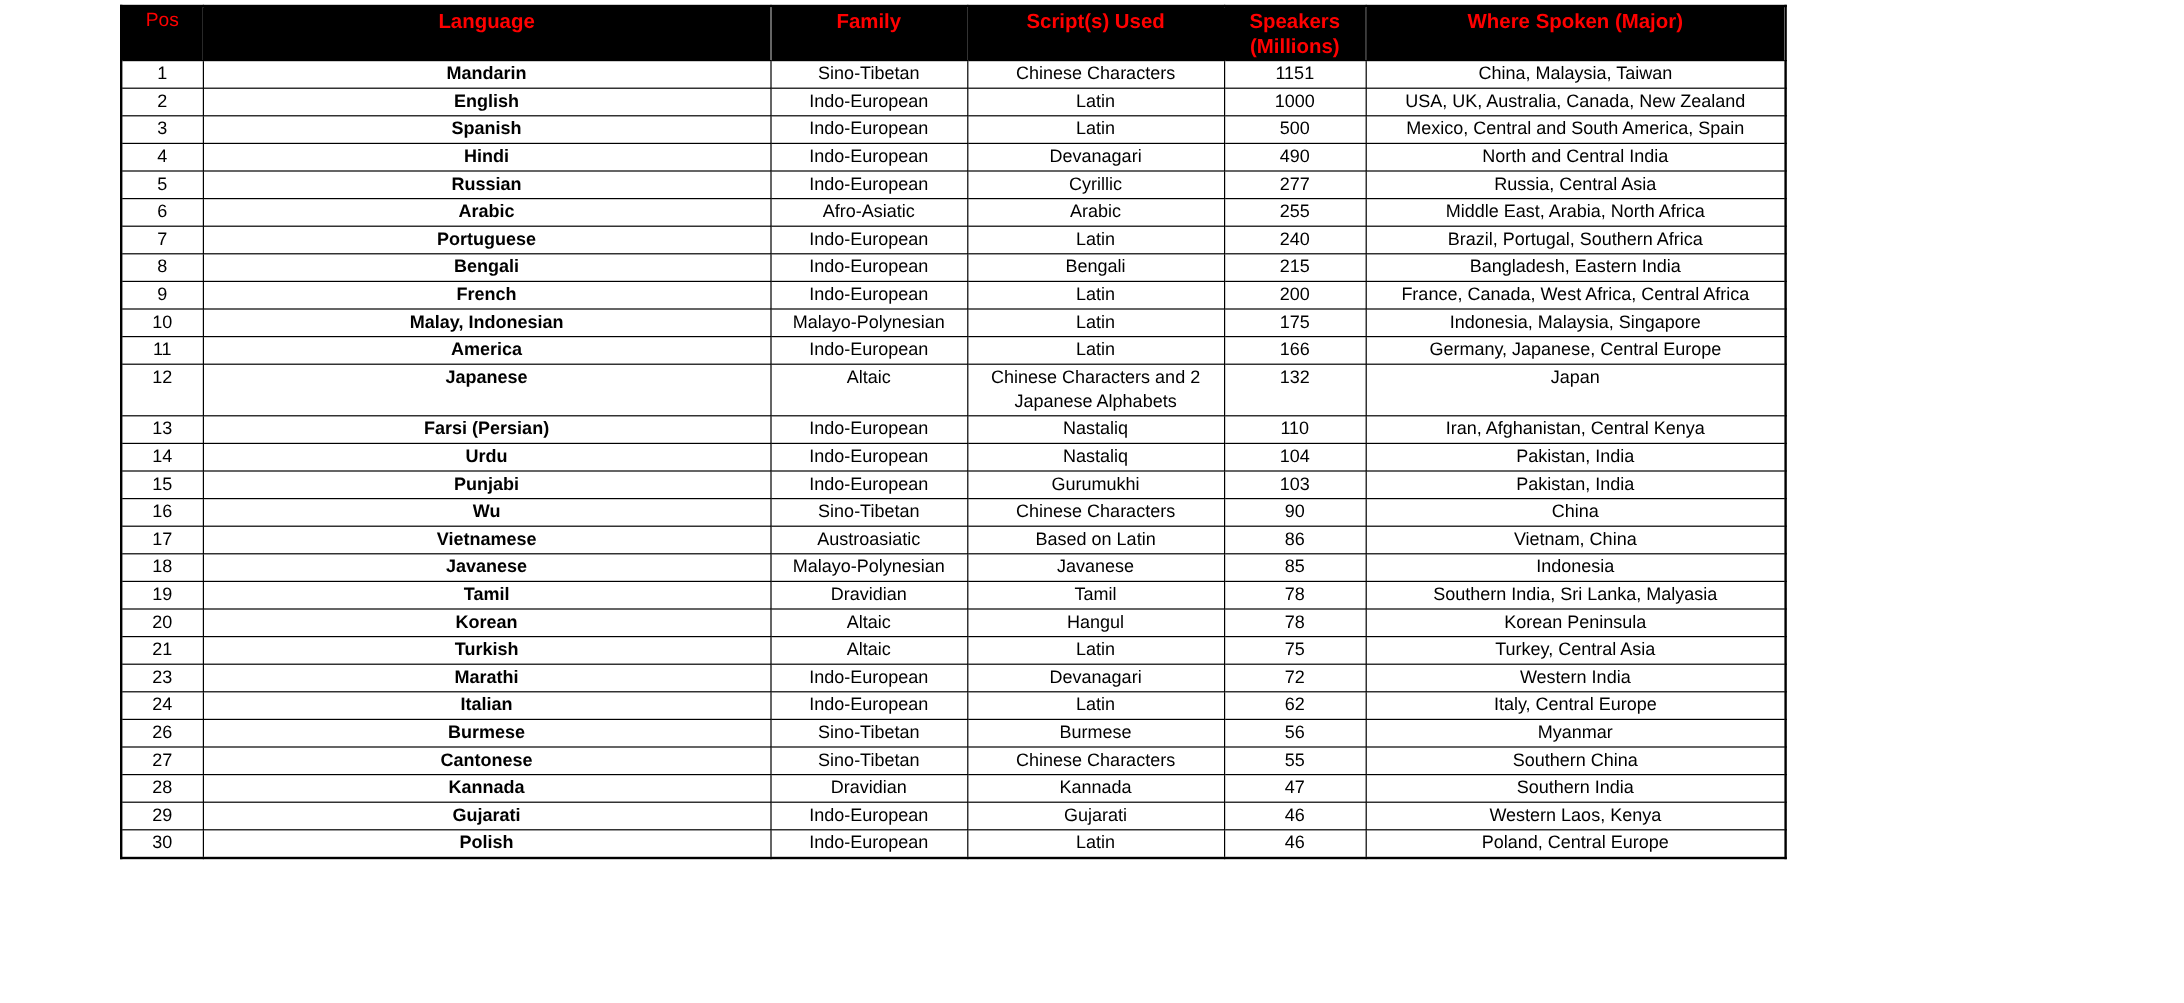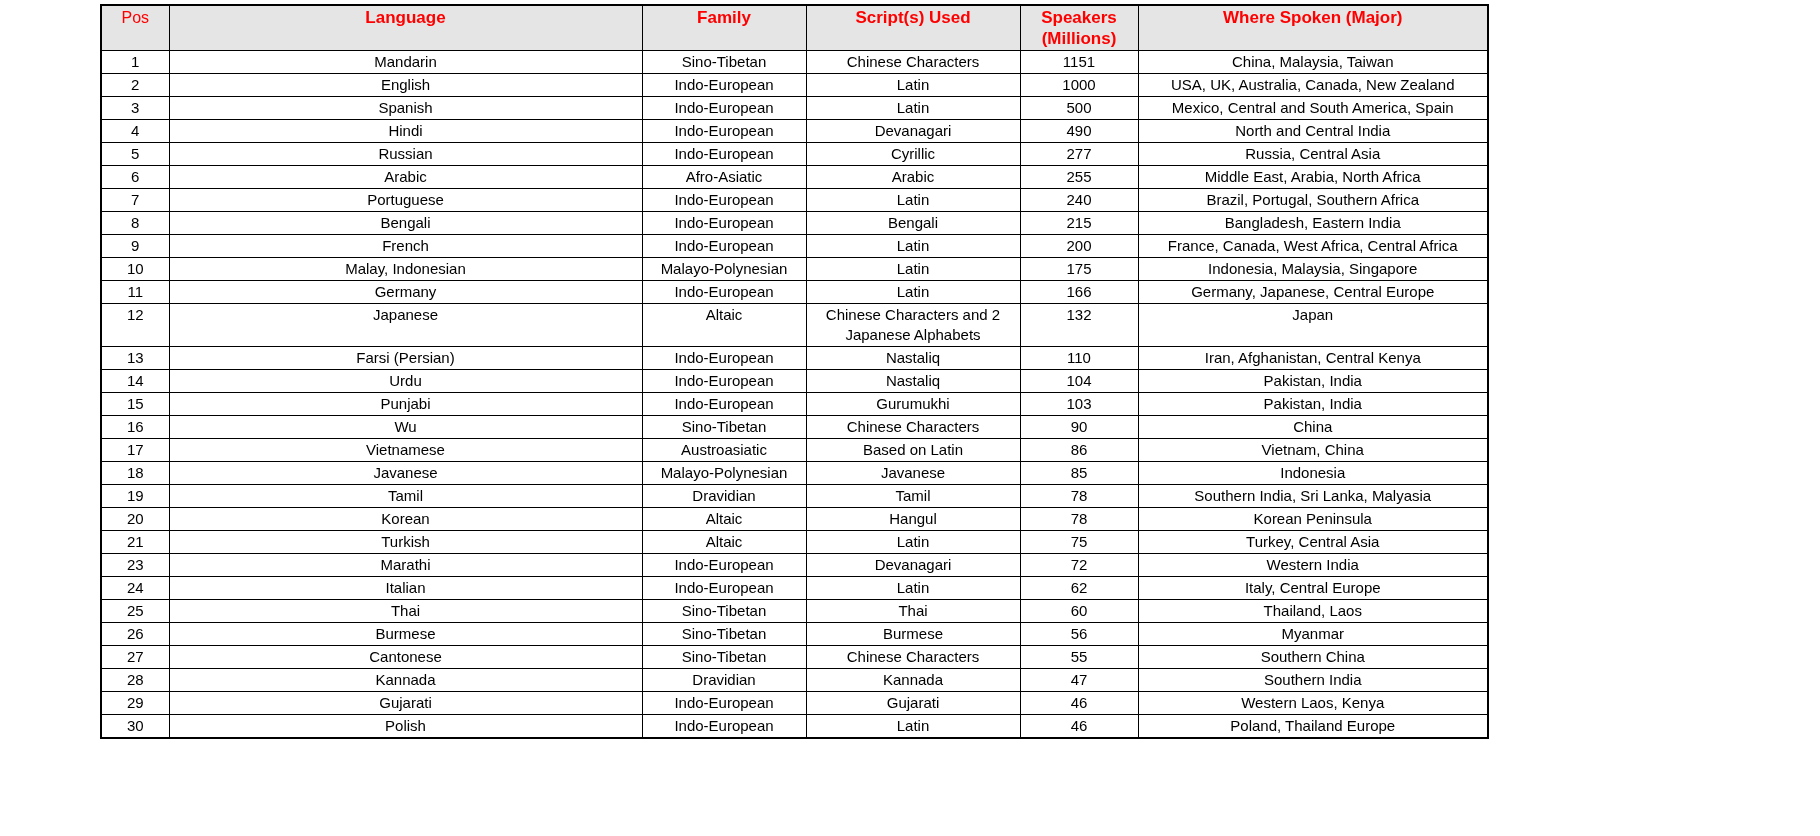--- a/index.html
+++ b/index.html
@@ -34,36 +34,36 @@
     padding: 1px 3px;
     overflow: hidden;
   }
   .lang-table th {
     color: #ff0000;
     font-weight: bold;
     font-size: 17px;
     line-height: 21px;
     vertical-align: top;
     height: 42px;
-    background: #e5e5e5;
+    background: #000000;
   }
   .lang-table th.col-pos {
     font-weight: normal;
     font-size: 16px;
   }
   .lang-table td {
     color: #000000;
     font-size: 15px;
     line-height: 20px;
     height: 20px;
     vertical-align: top;
     background: #ffffff;
   }
   .lang-table td.col-language {
-    font-weight: normal;
+    font-weight: bold;
   }
   
   col.c-pos      { width: 68px; }
   col.c-language { width: 473px; }
   col.c-family   { width: 164px; }
   col.c-script   { width: 214px; }
   col.c-speakers { width: 118px; }
   col.c-where    { width: 350px; }
 </style>
 </head>
@@ -165,21 +165,21 @@
         <tr>
           <td class="col-pos">10</td>
           <td class="col-language">Malay, Indonesian</td>
           <td class="col-family">Malayo-Polynesian</td>
           <td class="col-script">Latin</td>
           <td class="col-speakers">175</td>
           <td class="col-where">Indonesia, Malaysia, Singapore</td>
         </tr>
         <tr>
           <td class="col-pos">11</td>
-          <td class="col-language">Germany</td>
+          <td class="col-language">America</td>
           <td class="col-family">Indo-European</td>
           <td class="col-script">Latin</td>
           <td class="col-speakers">166</td>
           <td class="col-where">Germany, Japanese, Central Europe</td>
         </tr>
         <tr>
           <td class="col-pos">12</td>
           <td class="col-language">Japanese</td>
           <td class="col-family">Altaic</td>
           <td class="col-script">Chinese Characters and 2 Japanese Alphabets</td>
@@ -268,28 +268,20 @@
         </tr>
         <tr>
           <td class="col-pos">24</td>
           <td class="col-language">Italian</td>
           <td class="col-family">Indo-European</td>
           <td class="col-script">Latin</td>
           <td class="col-speakers">62</td>
           <td class="col-where">Italy, Central Europe</td>
         </tr>
         <tr>
-          <td class="col-pos">25</td>
-          <td class="col-language">Thai</td>
-          <td class="col-family">Sino-Tibetan</td>
-          <td class="col-script">Thai</td>
-          <td class="col-speakers">60</td>
-          <td class="col-where">Thailand, Laos</td>
-        </tr>
-        <tr>
           <td class="col-pos">26</td>
           <td class="col-language">Burmese</td>
           <td class="col-family">Sino-Tibetan</td>
           <td class="col-script">Burmese</td>
           <td class="col-speakers">56</td>
           <td class="col-where">Myanmar</td>
         </tr>
         <tr>
           <td class="col-pos">27</td>
           <td class="col-language">Cantonese</td>
@@ -313,17 +305,17 @@
           <td class="col-script">Gujarati</td>
           <td class="col-speakers">46</td>
           <td class="col-where">Western Laos, Kenya</td>
         </tr>
         <tr>
           <td class="col-pos">30</td>
           <td class="col-language">Polish</td>
           <td class="col-family">Indo-European</td>
           <td class="col-script">Latin</td>
           <td class="col-speakers">46</td>
-          <td class="col-where">Poland, Thailand Europe</td>
+          <td class="col-where">Poland, Central Europe</td>
         </tr>
       </tbody>
   </table>
 </div>
 
 </body></html>

